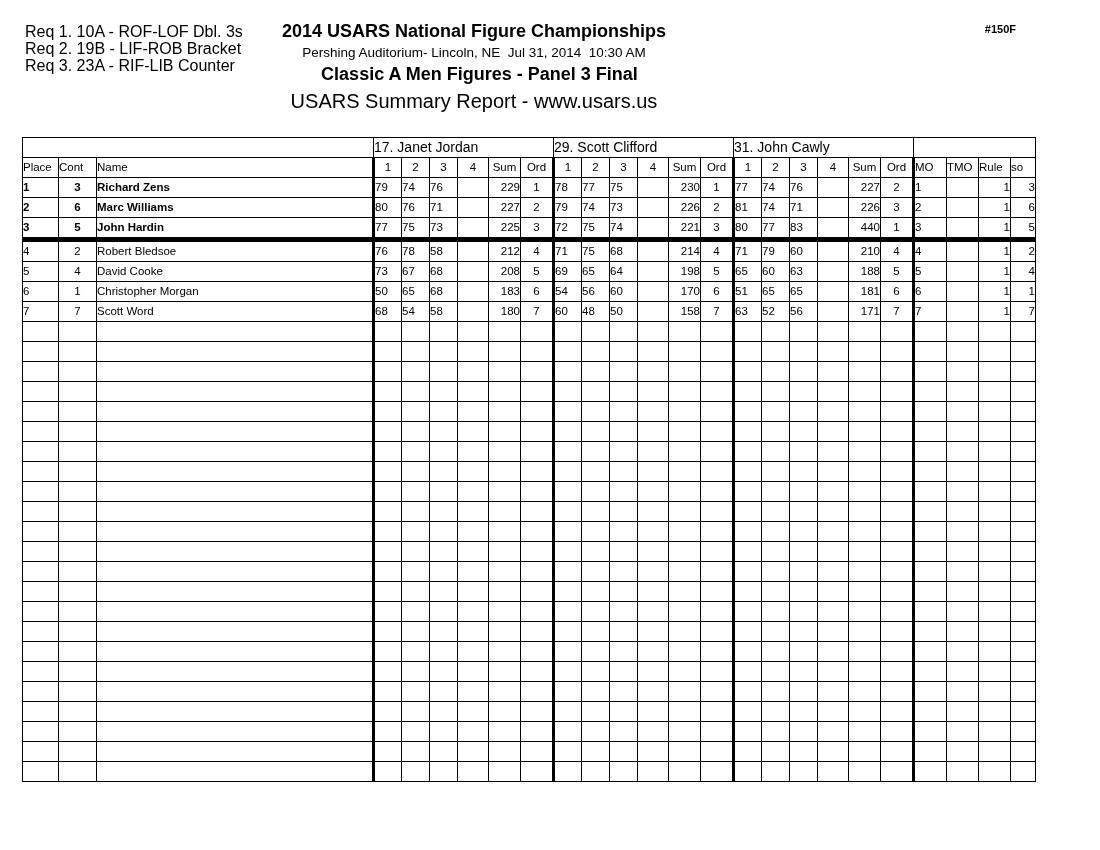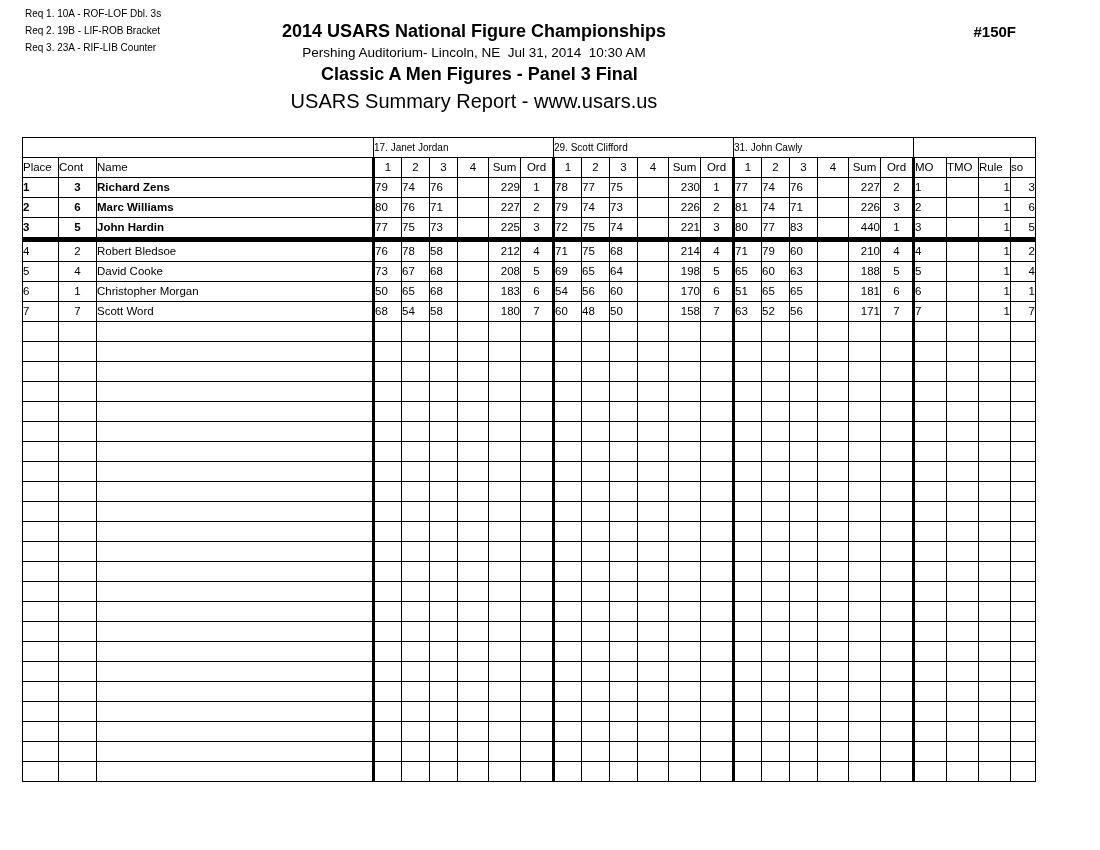--- a/index.html
+++ b/index.html
@@ -3,37 +3,37 @@
 <meta charset="utf-8">
 <style>
   html,body { margin:0; padding:0; background:#fff; }
   #page {
     position:relative; width:1100px; height:850px; background:#ffffff;
     font-family:"Liberation Sans", sans-serif; color:#000; overflow:hidden;
   }
   .pre { white-space:pre; }
 
   
-  .reqs { position:absolute; left:25px; top:5px; font-size:10px; line-height:17px; }
+  .reqs { position:absolute; left:25px; top:23px; font-size:16px; line-height:17px; }
   .titleblock { position:absolute; left:0; top:21px; width:948px; text-align:center; }
   .t1 { font-size:18px; font-weight:bold; }
   .t2 { font-size:13.5px; margin-top:3px; white-space:pre; }
   .t3 { font-size:18px; font-weight:bold; margin-top:4px;margin-left:11px; }
   .t4 { font-size:20px; margin-top:5px; }
-  .evnum { position:absolute; right:84px; top:23px; font-size:15px; font-weight:bold; }
+  .evnum { position:absolute; right:84px; top:23px; font-size:11px; font-weight:bold; }
 
   
   table.results { position:absolute; left:22px; top:137px; border-collapse:collapse;
                   table-layout:fixed; font-size:11.5px; }
   table.results td, table.results th {
     border:1px solid #000; height:19px; padding:0; overflow:hidden;
     white-space:nowrap; font-weight:normal; line-height:19px;
   }
   td.blank { border:none; }
-  td.judge { height:21px; font-size:10px; padding-left:3px; white-space:pre; text-align:left; }
+  td.judge { height:21px; font-size:14px; padding-left:3px; white-space:pre; text-align:left; }
   th.hdr { text-align:left; padding-left:3px; font-size:11.5px; }
   th.c { text-align:center; padding-left:0; }
   .g { border-left:3px solid #000 !important; }
   tr.cut td { border-bottom:5px solid #000; }
   td.place { padding-left:4px; }
   td.cont  { text-align:center; }
   td.name  { padding-left:3px; }
   td.sc    { padding-left:3px; }
   td.sum   { text-align:right; padding-right:3px; }
   td.ord   { text-align:center; font-weight:bold; }

